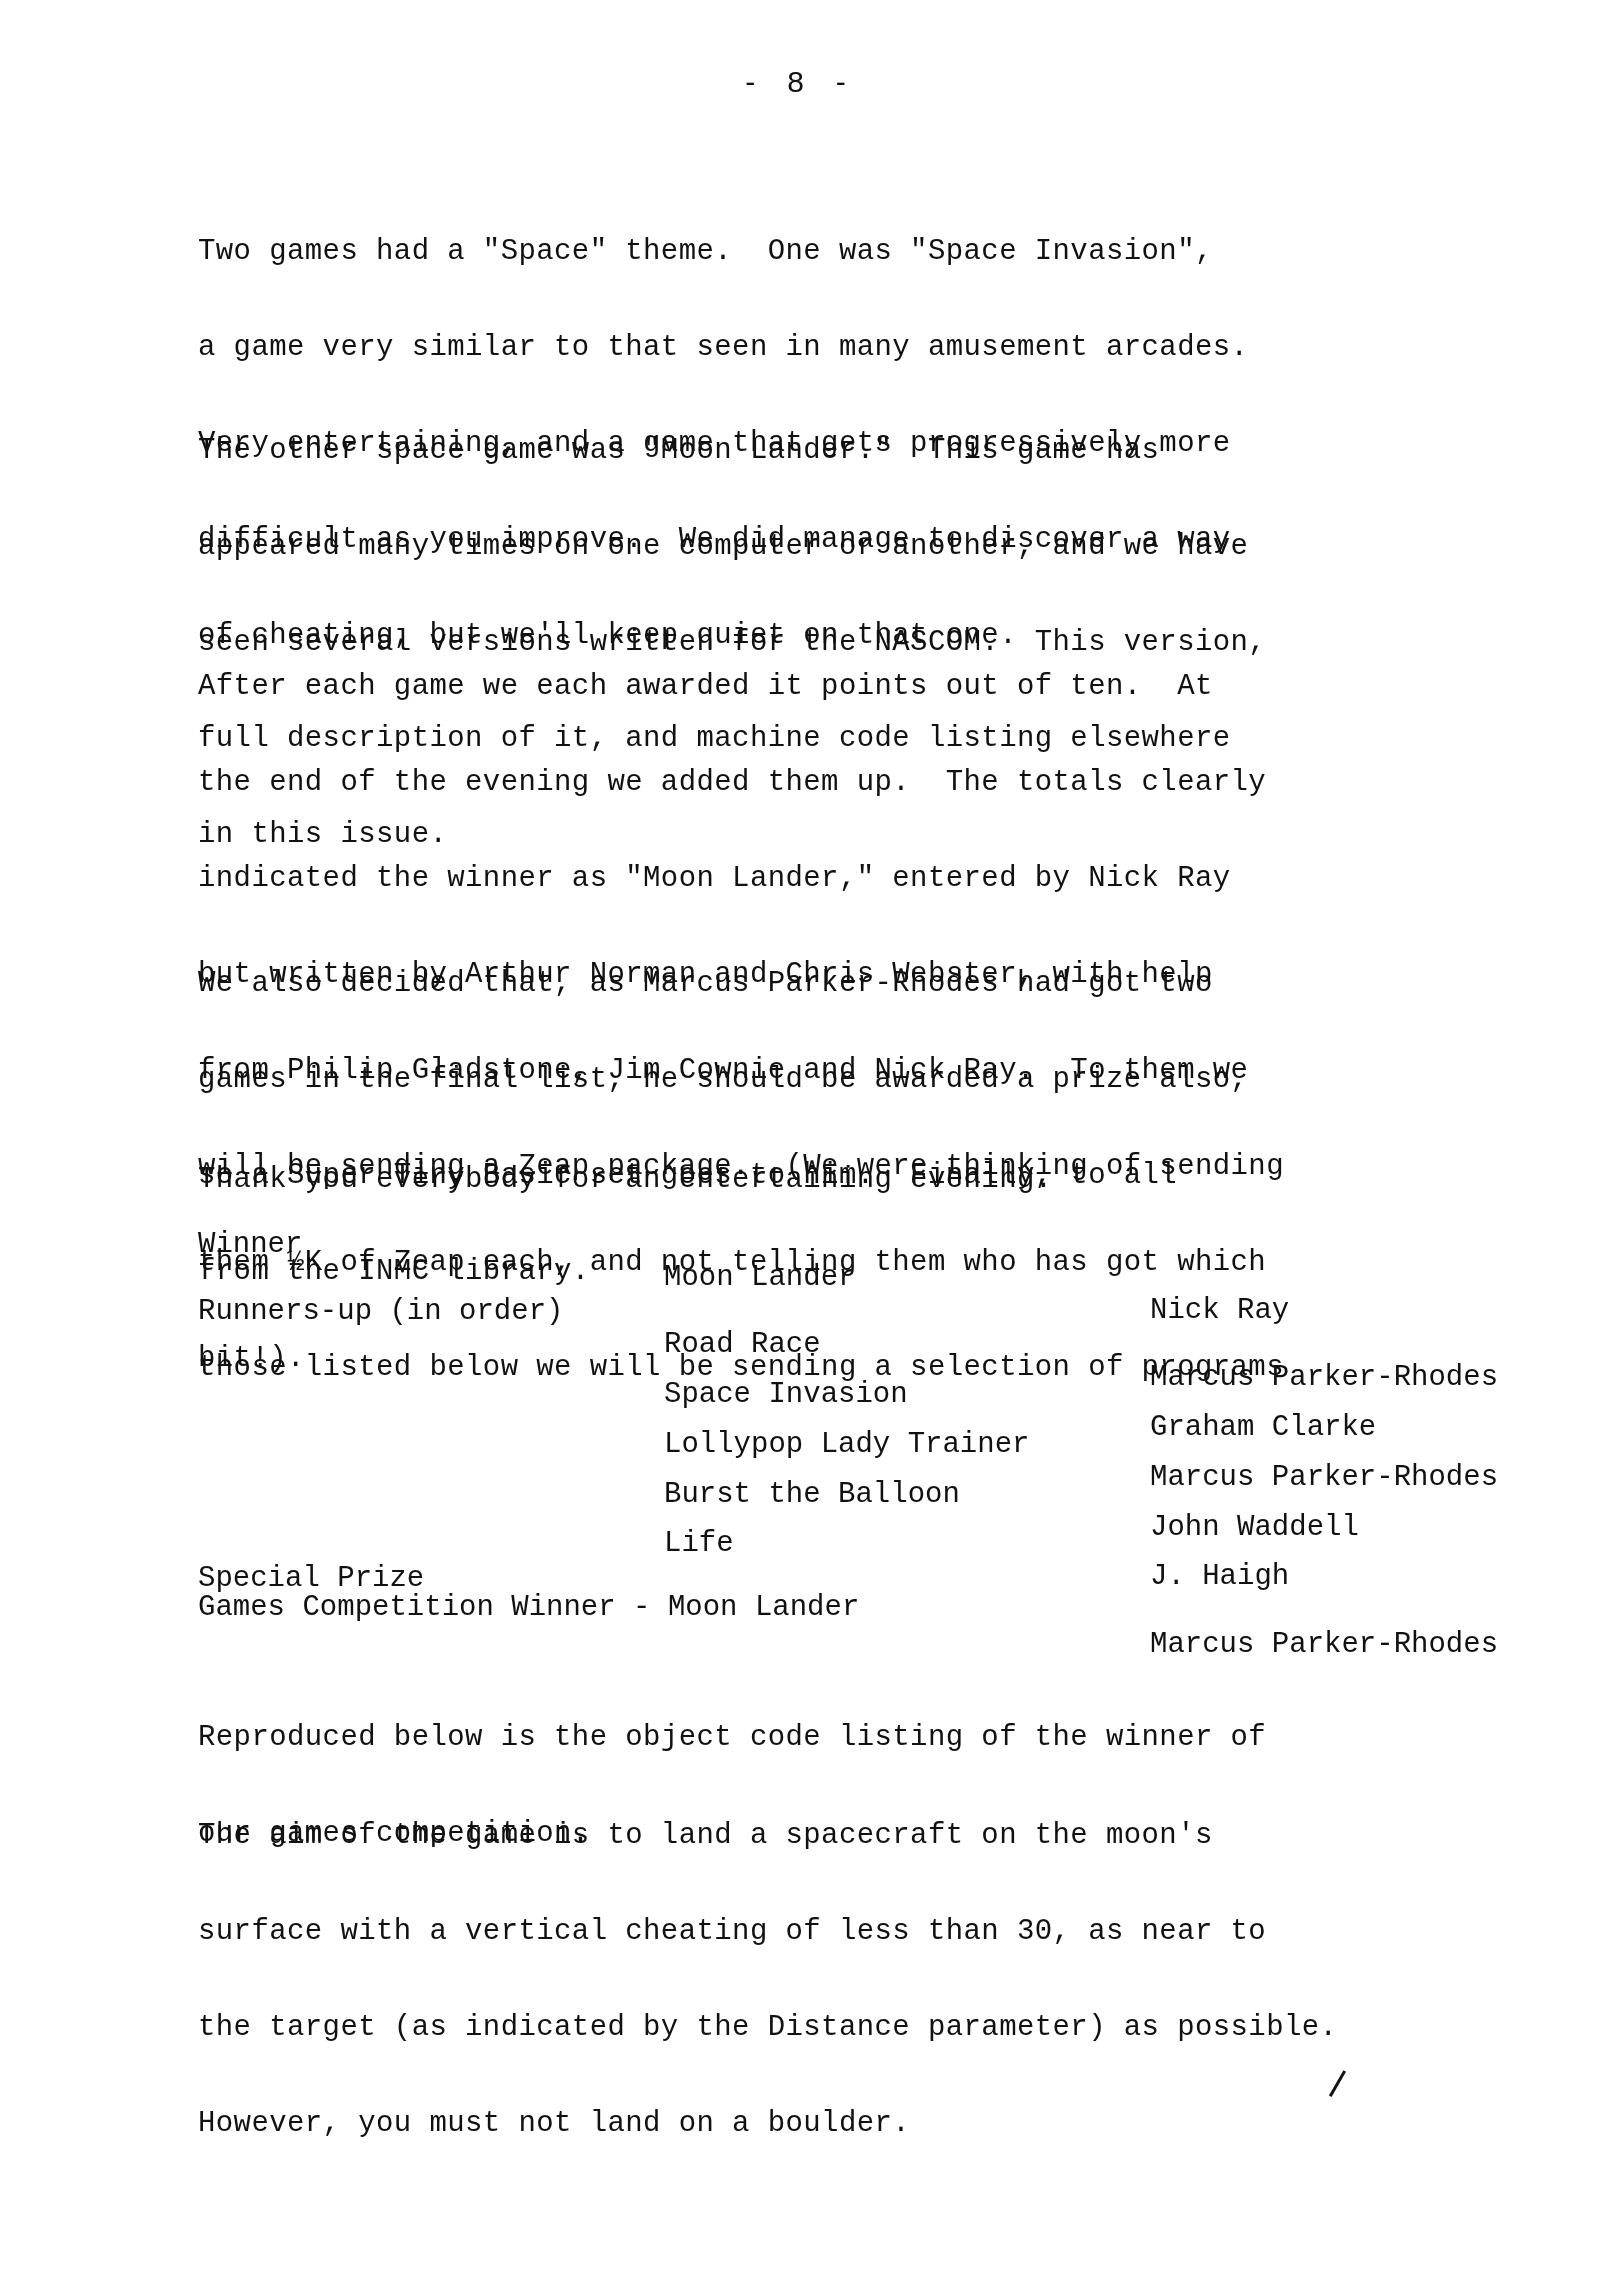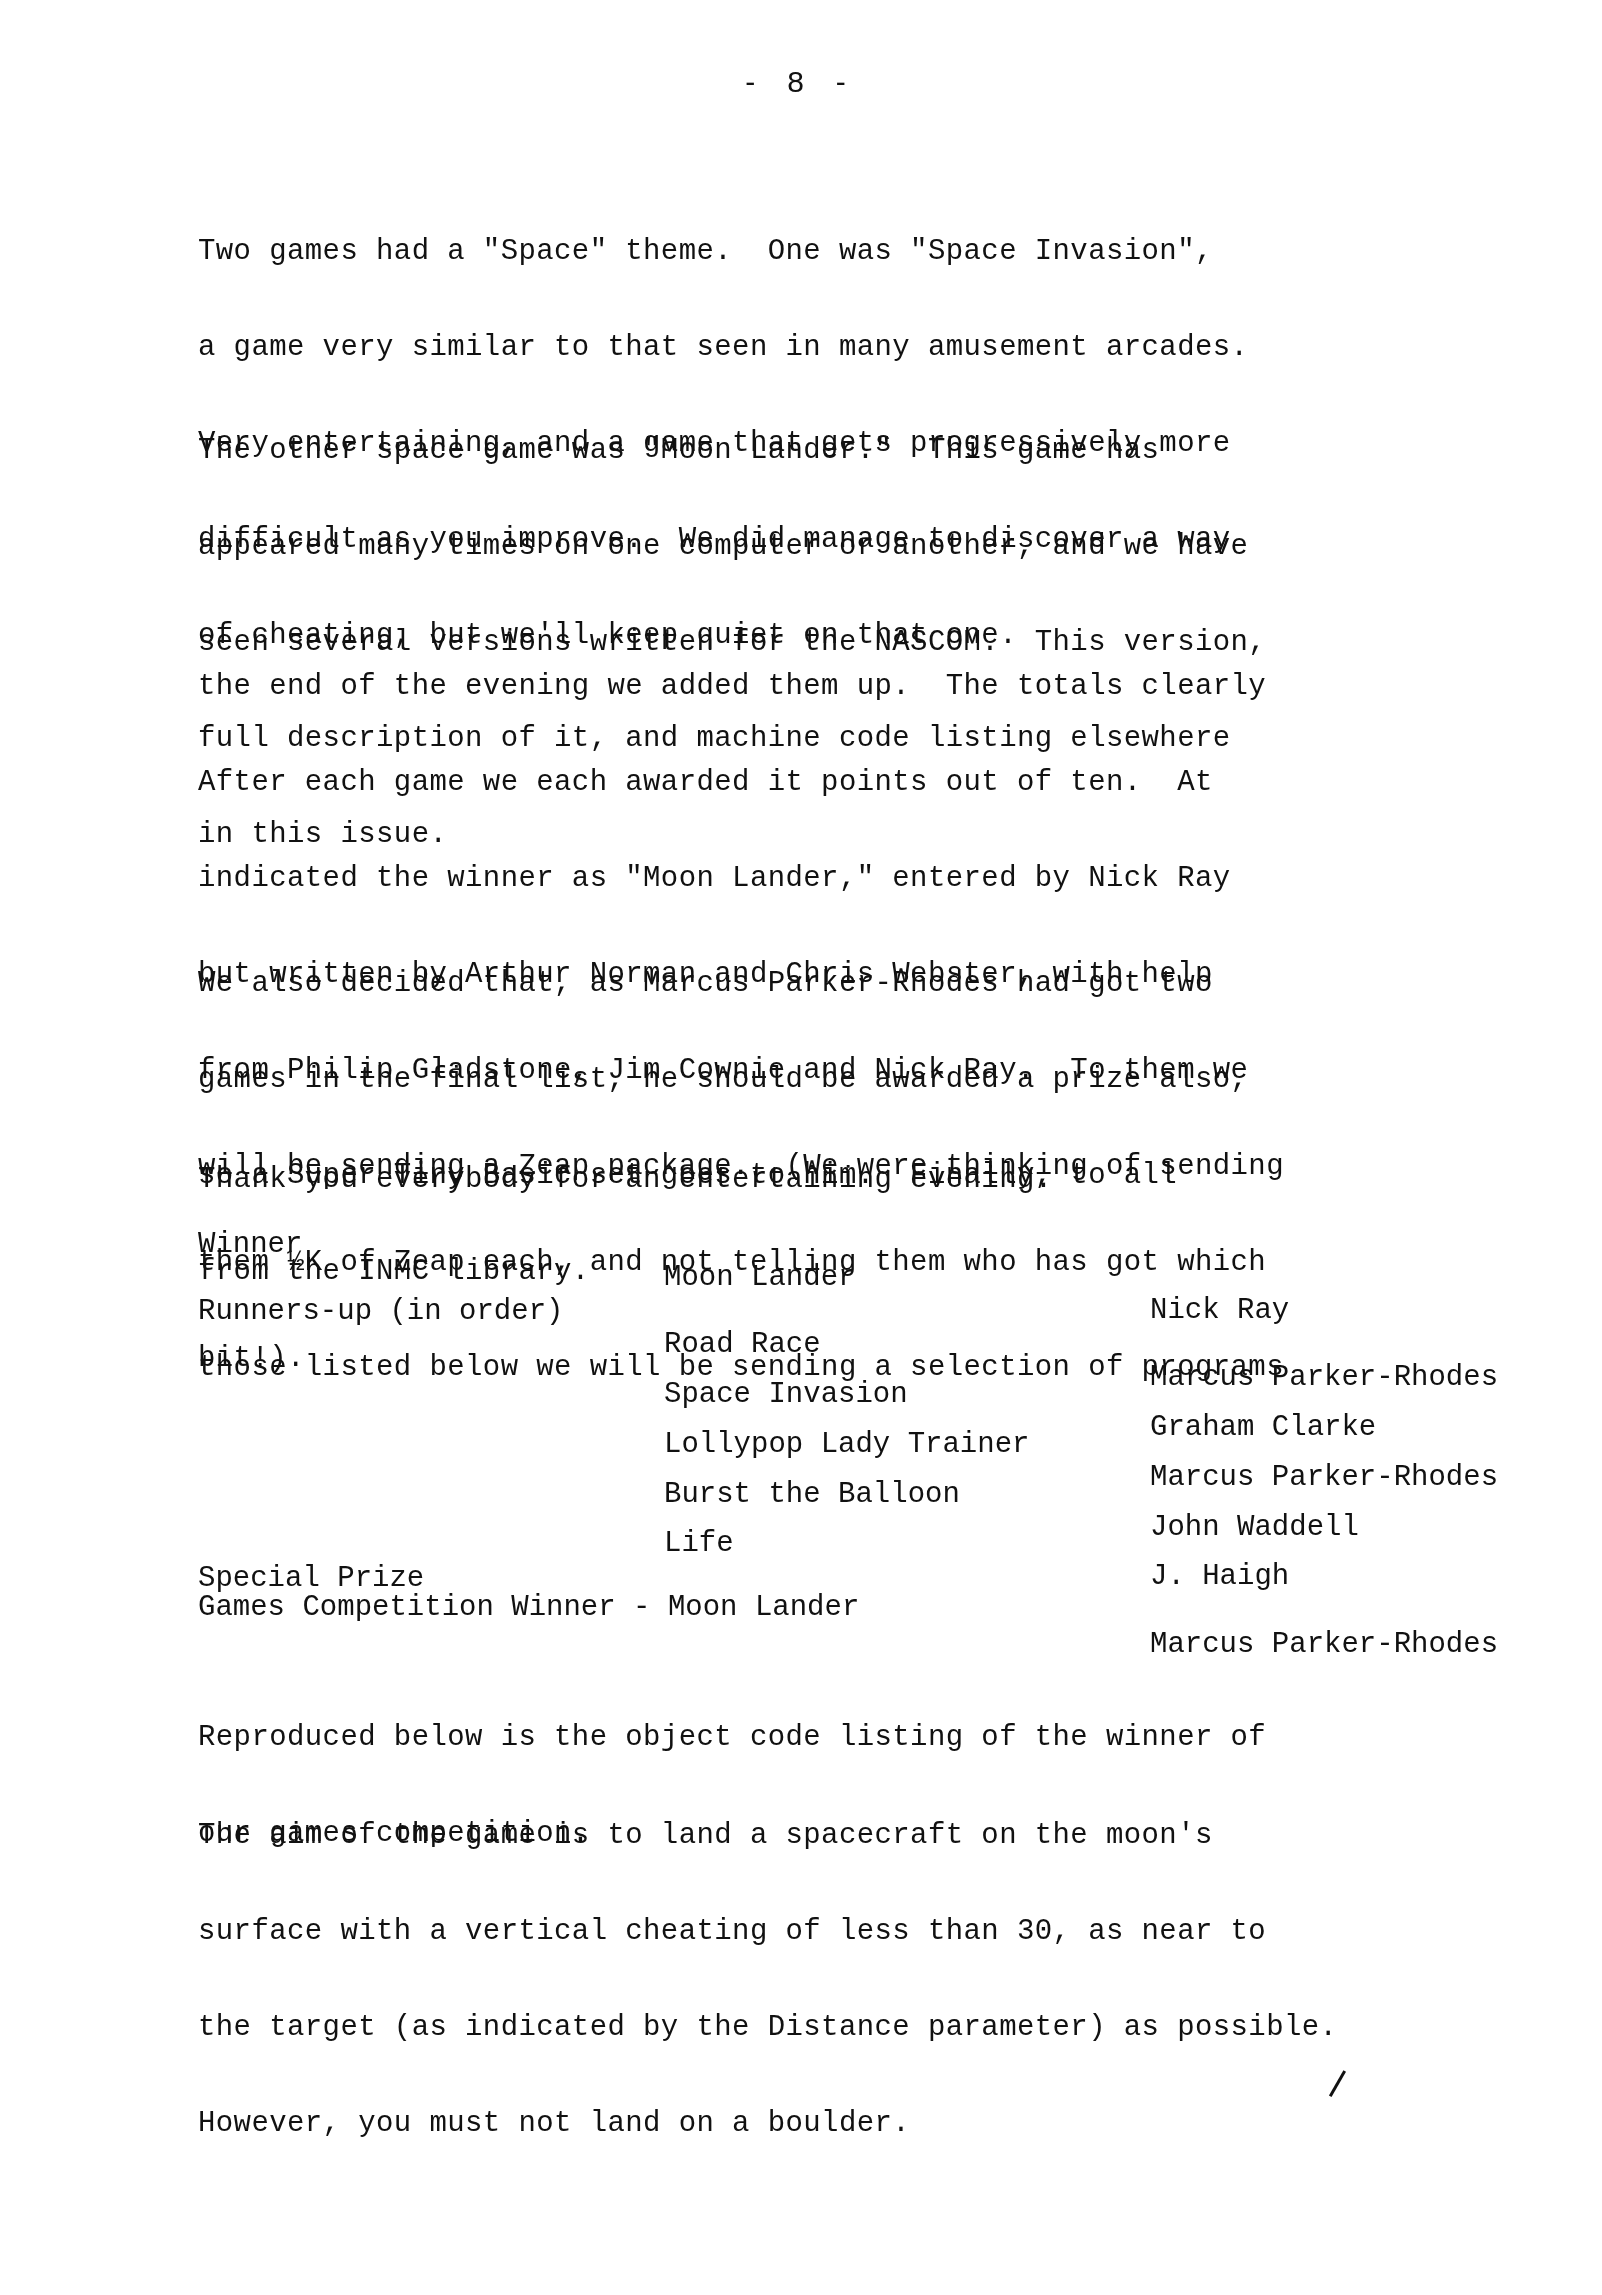--- a/index.html
+++ b/index.html
@@ -35,22 +35,22 @@
 
 <div class="para" style="top:371px">
   <div>The other space game was "Moon Lander."  This game has</div>
   <div>appeared many times on one computer or another, and we have</div>
   <div>seen several versions written for the NASCOM.  This version,</div>
   <div>full description of it, and machine code listing elsewhere</div>
   <div>in this issue.</div>
 </div>
 
 <div class="para" style="top:607px">
+  <div>After each game we each awarded it points out of ten.  At</div>
   <div>the end of the evening we added them up.  The totals clearly</div>
-  <div>After each game we each awarded it points out of ten.  At</div>
   <div>indicated the winner as "Moon Lander," entered by Nick Ray</div>
   <div>but written by Arthur Norman and Chris Webster, with help</div>
   <div>from Philip Gladstone, Jim Cownie and Nick Ray.  To them we</div>
   <div>will be sending a Zeap package.  (We were thinking of sending</div>
   <div>them ½K of Zeap each, and not telling them who has got which</div>
   <div>bit!).</div>
 </div>
 
 <div class="para" style="top:904px">
   <div>We also decided that, as Marcus Parker-Rhodes had got two</div>

